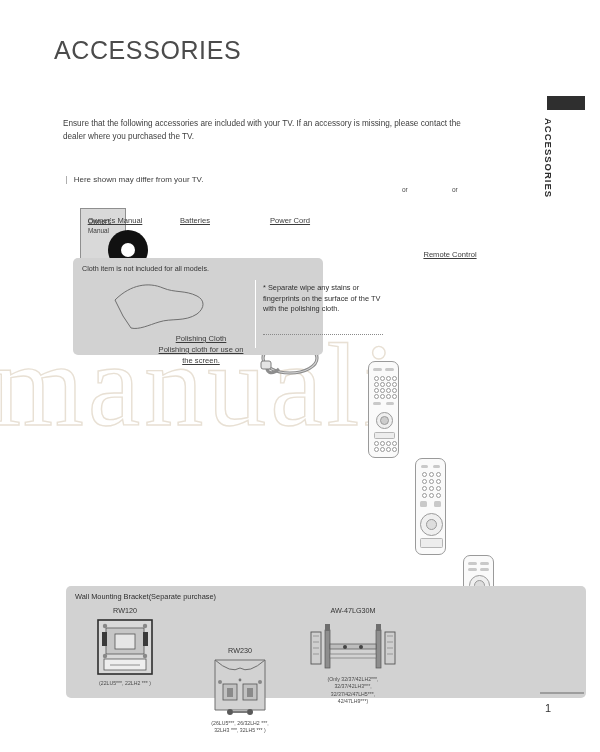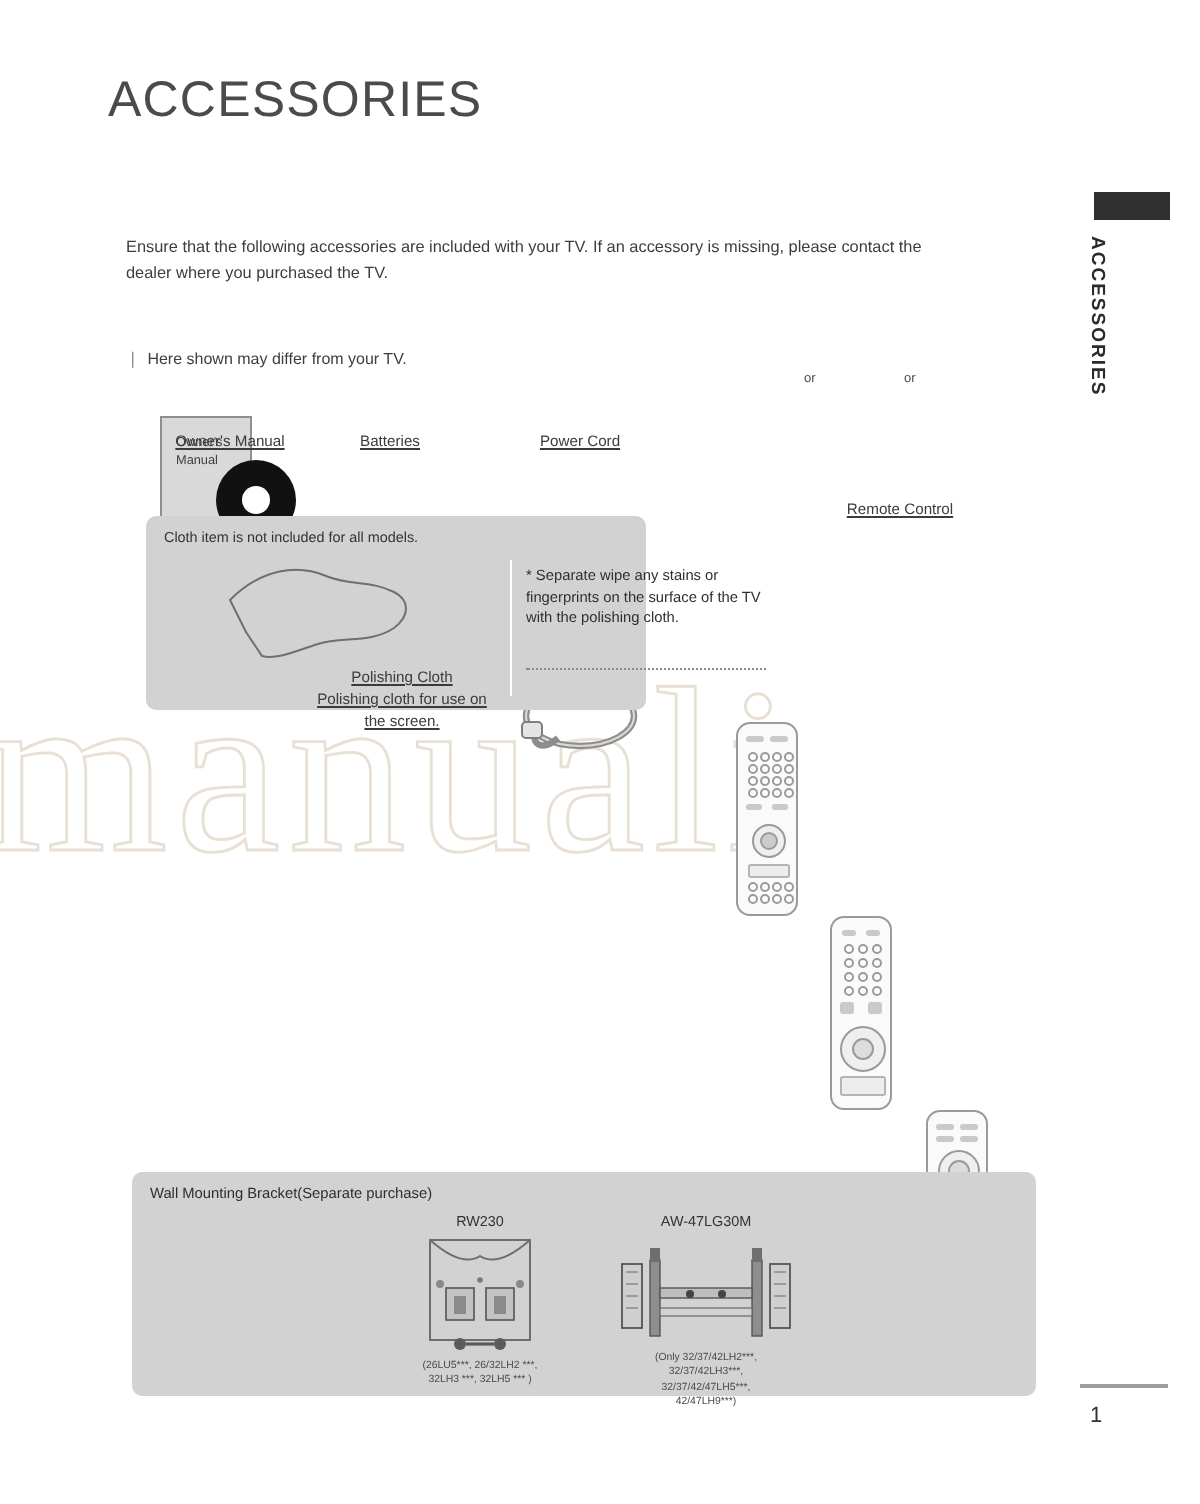--- a/index.html
+++ b/index.html
@@ -85,21 +85,21 @@
   
   .polish-box{position:absolute;left:73px;top:258px;width:250px;height:97px;background:#d2d2d2;border-radius:5px;}
   .polish-hdr{position:absolute;left:9px;top:6px;font-size:7.2px;color:#333;}
   .polish-div{position:absolute;left:182px;top:22px;width:1px;height:68px;background:#ffffff;}
   .bullet-txt{position:absolute;left:190px;top:25px;width:122px;font-size:7.4px;line-height:10.6px;color:#2f2f2f;}
   .dashed{position:absolute;left:190px;top:76px;width:120px;border-top:1px dotted #8a8a8a;}
   .bullet-txt2{position:absolute;left:190px;top:79px;width:122px;font-size:7.2px;line-height:9.8px;color:#2f2f2f;}
   .cloth-cap{position:absolute;left:78px;top:75px;width:100px;}
 
   
-  .wall-box{position:absolute;left:66px;top:586px;width:452px;height:112px;background:#d2d2d2;border-radius:5px;}
+  .wall-box{position:absolute;left:66px;top:586px;width:520px;height:112px;background:#d2d2d2;border-radius:5px;}
   .wall-hdr{position:absolute;left:9px;top:6px;font-size:7.4px;color:#2e2e2e;}
   .wall-col{position:absolute;top:20px;text-align:center;}
   .wall-col .nm{font-size:7.2px;color:#333;margin-bottom:3px;}
 
   .pgline{position:absolute;left:540px;top:692px;width:44px;height:2px;background:#9d9d9d;}
   .pgnum{position:absolute;left:545px;top:702px;font-size:11px;color:#333;}
 </style>
 </head>
 <body>
 
@@ -253,22 +253,39 @@
     <div class="cloth-cap">
       <div class="cap">Polishing Cloth</div>
       <div class="cap">Polishing cloth for use on</div>
       <div class="cap">the screen.</div>
     </div>
   </div>
 
   <div class="wall-box z1">
     <div class="wall-hdr">Wall Mounting Bracket(Separate purchase)</div>
 
-
-    <div class="wall-col" style="left:118px;width:112px;">
+    <div class="wall-col" style="left:8px;width:102px;">
+      <div class="nm">RW120</div>
+      <svg width="62" height="58" viewBox="0 0 62 58" style="display:block;margin:0 auto;">
+        <rect x="4" y="2" width="54" height="54" fill="#d9d9d9" stroke="#2e2e2e" stroke-width="1.6"></rect>
+        <rect x="12" y="10" width="38" height="26" fill="#c6c6c6" stroke="#555" stroke-width="0.8"></rect>
+        <rect x="21" y="16" width="20" height="15" fill="#e6e6e6" stroke="#555" stroke-width="0.8"></rect>
+        <rect x="10" y="41" width="42" height="11" fill="#eee" stroke="#555" stroke-width="0.8"></rect>
+        <line x1="16" y1="47" x2="46" y2="47" stroke="#777" stroke-width="0.8"></line>
+        <circle cx="11" cy="8" r="2.2" fill="#888"></circle>
+          <circle cx="51" cy="8" r="2.2" fill="#888"></circle>
+        <circle cx="11" cy="38" r="2.2" fill="#888"></circle>
+          <circle cx="51" cy="38" r="2.2" fill="#888"></circle>
+        <rect x="8" y="14" width="5" height="14" fill="#3a3a3a"></rect>
+          <rect x="49" y="14" width="5" height="14" fill="#3a3a3a"></rect>
+      </svg>
+      <div class="models" style="margin-top:4px;white-space:pre-line;">(22LU5***, 22LH2 *** )</div>
+    </div>
+
+    <div class="wall-col" style="left:118px;width:112px;margin-top:40px;">
       <div class="nm">RW230</div>
       <svg width="62" height="58" viewBox="0 0 62 58" style="display:block;margin:0 auto;">
         <path d="M6 2 L56 2 L56 52 L6 52 Z M6 2 Q22 16 31 10 Q40 16 56 2" fill="#d2d2d2" stroke="#6e6e6e" stroke-width="1"></path>
         <rect x="14" y="26" width="14" height="16" fill="#c2c2c2" stroke="#555" stroke-width="0.8"></rect>
         <rect x="34" y="26" width="14" height="16" fill="#c2c2c2" stroke="#555" stroke-width="0.8"></rect>
         <rect x="18" y="30" width="6" height="9" fill="#8a8a8a"></rect>
         <rect x="38" y="30" width="6" height="9" fill="#8a8a8a"></rect>
         <circle cx="11" cy="24" r="2" fill="#888"></circle>
           <circle cx="51" cy="24" r="2" fill="#888"></circle>
         <circle cx="31" cy="22" r="1.4" fill="#777"></circle>

